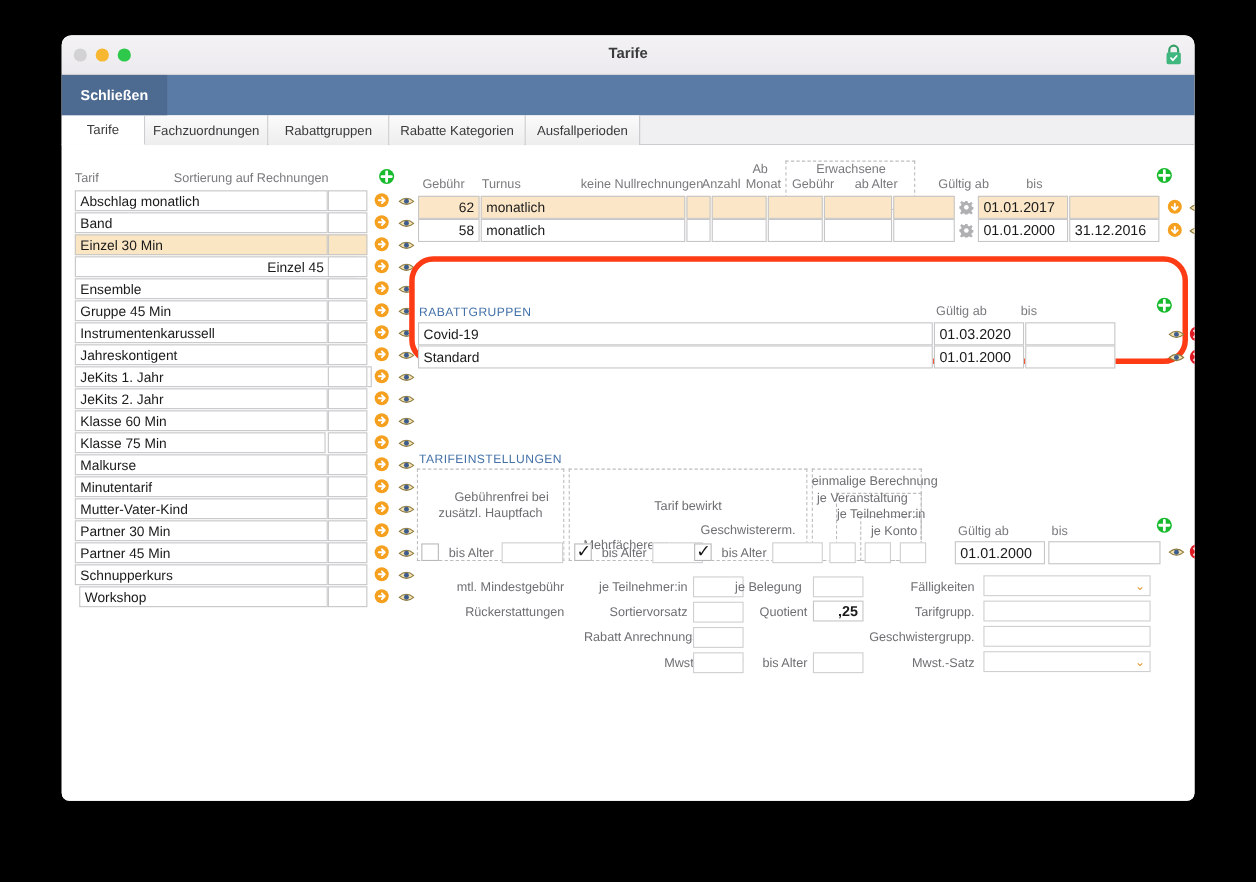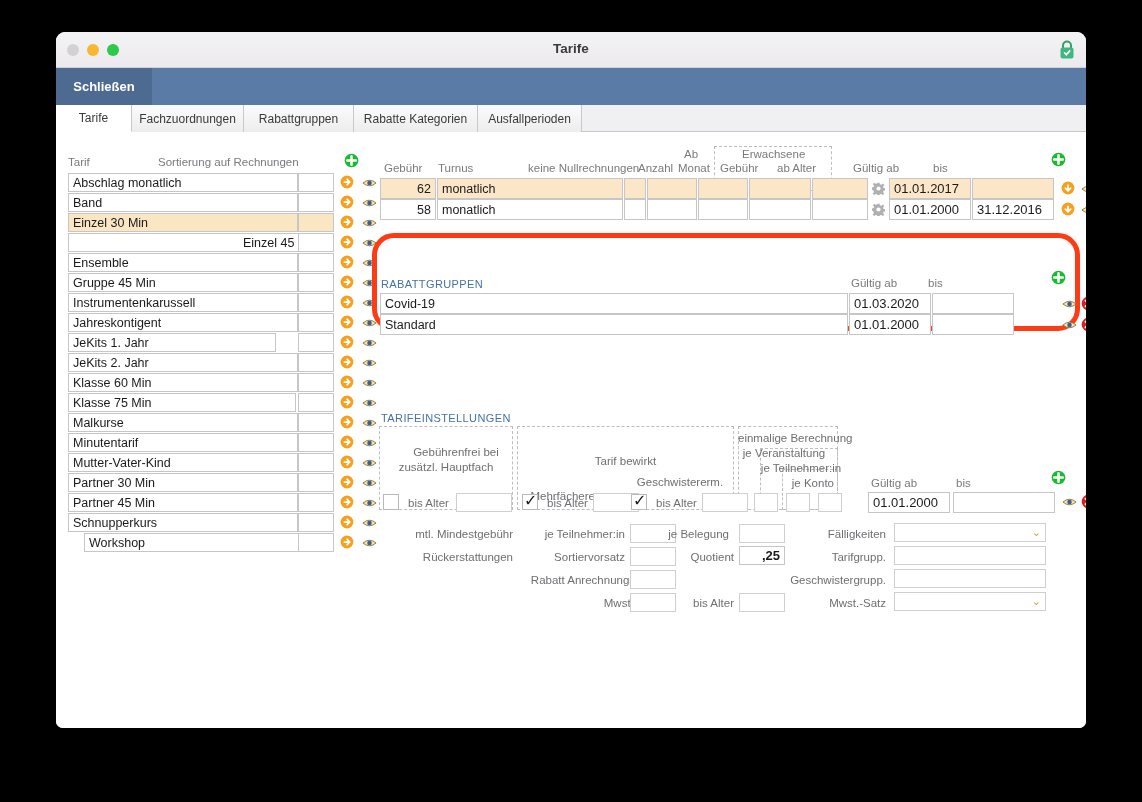--- a/index.html
+++ b/index.html
@@ -327,21 +327,21 @@
           <span></span>
         </div>
         <svg viewBox="0 0 16 16" class="ico arrow-o" style="left:284px; top:183px;">
           <circle cx="8" cy="8" r="7.3" fill="#f5a01e"></circle>
           <path d="M5 8 h6 M8.2 5 l3 3 l-3 3" stroke="#fff" stroke-width="2" fill="none" stroke-linecap="round" stroke-linejoin="round"></path>
         </svg>
         <svg viewBox="0 0 16 10" class="ico eye-ico" style="left:306px; top:186px;">
           <path d="M1 5 Q8 -1 15 5 Q8 11 1 5 Z" fill="#f4e2b0" stroke="#8c7a3f" stroke-width="1"></path>
           <circle cx="8" cy="5" r="2.4" fill="#3d5d8f"></circle>
         </svg>
-        <div class="tbox" style="left: 12px; top: 201px; width: 208px;">
+        <div class="tbox" style="left: 12px; top: 201px; width: 270px;">
           <span>JeKits 1. Jahr</span>
         </div>
         <div class="tbox" style="left: 242px; top: 201px; width: 36px;">
           <span></span>
         </div>
         <svg viewBox="0 0 16 16" class="ico arrow-o" style="left:284px; top:203px;">
           <circle cx="8" cy="8" r="7.3" fill="#f5a01e"></circle>
           <path d="M5 8 h6 M8.2 5 l3 3 l-3 3" stroke="#fff" stroke-width="2" fill="none" stroke-linecap="round" stroke-linejoin="round"></path>
         </svg>
         <svg viewBox="0 0 16 10" class="ico eye-ico" style="left:306px; top:206px;">
@@ -467,21 +467,21 @@
           <span></span>
         </div>
         <svg viewBox="0 0 16 16" class="ico arrow-o" style="left:284px; top:383px;">
           <circle cx="8" cy="8" r="7.3" fill="#f5a01e"></circle>
           <path d="M5 8 h6 M8.2 5 l3 3 l-3 3" stroke="#fff" stroke-width="2" fill="none" stroke-linecap="round" stroke-linejoin="round"></path>
         </svg>
         <svg viewBox="0 0 16 10" class="ico eye-ico" style="left:306px; top:386px;">
           <path d="M1 5 Q8 -1 15 5 Q8 11 1 5 Z" fill="#f4e2b0" stroke="#8c7a3f" stroke-width="1"></path>
           <circle cx="8" cy="5" r="2.4" fill="#3d5d8f"></circle>
         </svg>
-        <div class="tbox" style="left: 28px; top: 401px; width: 226px;">
+        <div class="tbox" style="left: 16px; top: 401px; width: 226px;">
           <span>Workshop</span>
         </div>
         <div class="tbox" style="left: 242px; top: 401px; width: 36px;">
           <span></span>
         </div>
         <svg viewBox="0 0 16 16" class="ico arrow-o" style="left:284px; top:403px;">
           <circle cx="8" cy="8" r="7.3" fill="#f5a01e"></circle>
           <path d="M5 8 h6 M8.2 5 l3 3 l-3 3" stroke="#fff" stroke-width="2" fill="none" stroke-linecap="round" stroke-linejoin="round"></path>
         </svg>
         <svg viewBox="0 0 16 10" class="ico eye-ico" style="left:306px; top:406px;">

